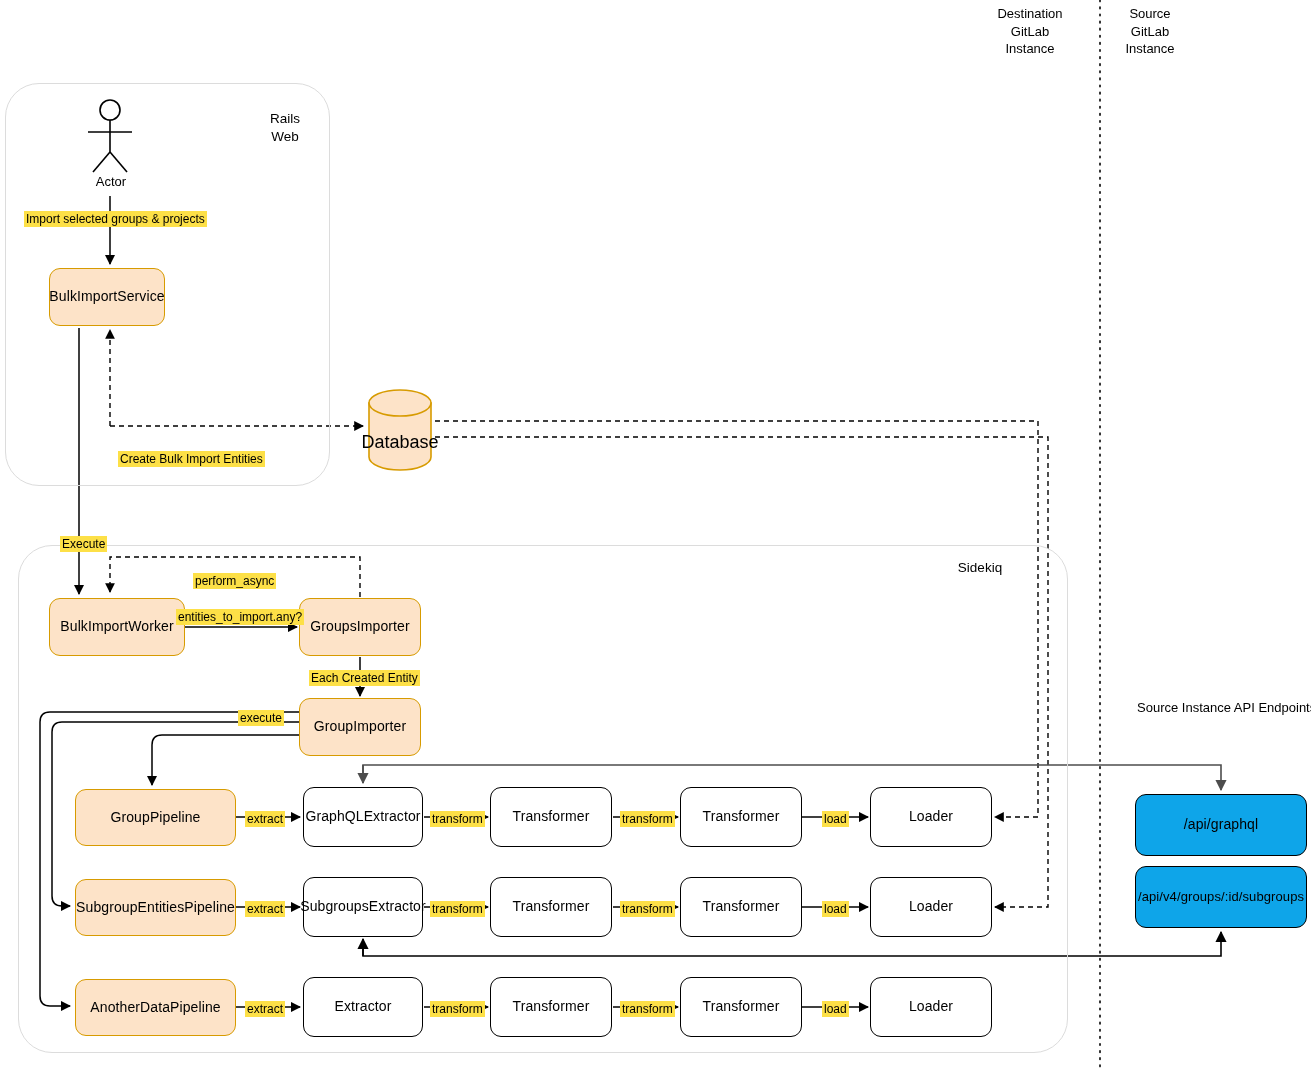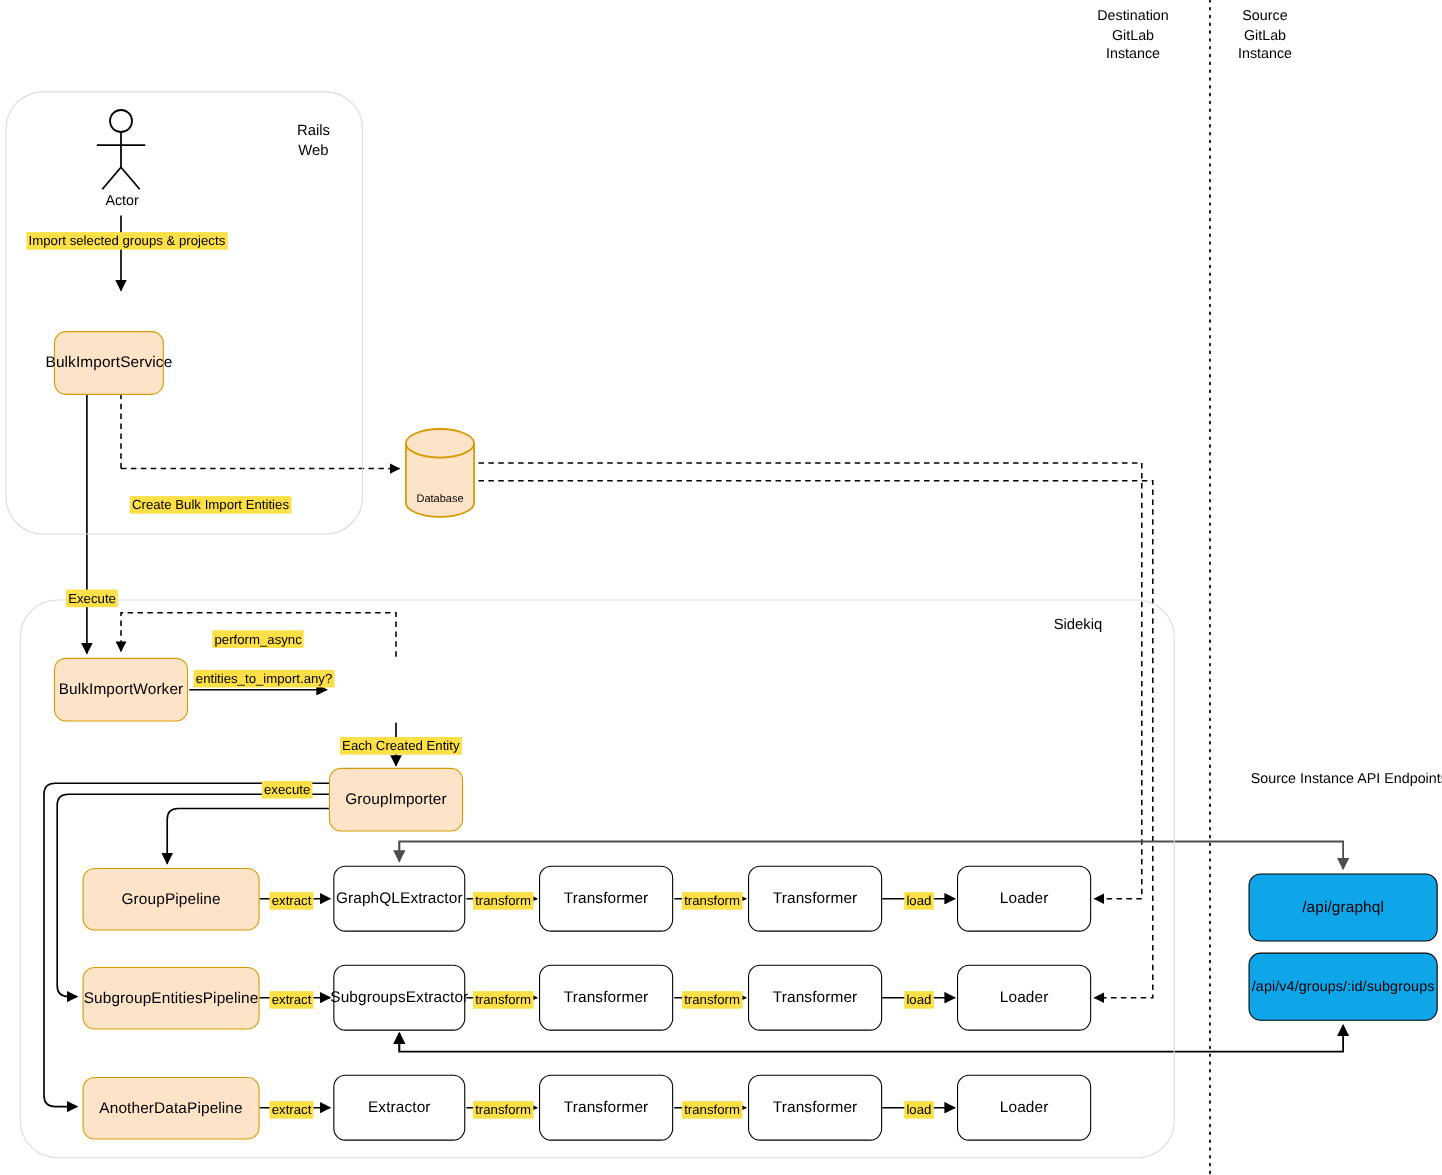--- a/index.html
+++ b/index.html
@@ -91,24 +91,23 @@
     background: #fde047;
     padding: 0 2px;
   }
   .lbl.center {
     text-align: center;
     white-space: pre-line;
   }
   #db-label {
     position: absolute;
     z-index: 4;
-    font-size: 10px;
-    text-align: center;
-    color: #000000;
-    margin-top: 16px;
+    font-size: 18px;
+    text-align: center;
+    color: #000000;
   }
 </style>
 </head>
 <body>
 
 <div id="canvas">
 
   <svg id="edges" viewBox="0 0 1311 1068" width="1311" height="1068" xmlns="http://www.w3.org/2000/svg">
     <defs>
       <marker id="arrow" viewBox="0 0 10 10" refX="9" refY="5" markerWidth="7" markerHeight="7" orient="auto-start-reverse">
@@ -191,24 +190,25 @@
   <div class="lbl center" style="left:1100px; top:5px; width:100px; white-space:pre-line;">Source
 GitLab
 Instance</div>
 
   <div class="lbl" style="left:1137px; top:699px;">Source Instance API Endpoints</div>
 
   <div class="lbl" style="left:85px; top:173px; width:52px; text-align:center;">Actor</div>
 
   <div id="db-label" style="left:360px; top:432px; width:80px;">Database</div>
 
-  <div class="node orange" style="left:49px; top:268px; width:100px; height:58px;margin-top:33px;">BulkImportService</div>
-
-  <div class="node orange" style="left:49px; top:598px; width:122px; height:58px;">BulkImportWorker</div>
-
+  <div class="node orange" style="left:49px; top:268px; width:116px; height:58px;">BulkImportService</div>
+
+  <div class="node orange" style="left:49px; top:598px; width:136px; height:58px;">BulkImportWorker</div>
+
+  <div class="node orange" style="left:299px; top:598px; width:122px; height:58px;">GroupsImporter</div>
 
   <div class="node orange" style="left:299px; top:698px; width:122px; height:58px;">GroupImporter</div>
 
   <div class="node orange" style="left:75px; top:879px; width:161px; height:57px;">SubgroupEntitiesPipeline</div>
 
   <div class="node orange" style="left:75px; top:789px; width:161px; height:57px;">GroupPipeline</div>
 
   <div class="node orange" style="left:75px; top:979px; width:161px; height:57px;">AnotherDataPipeline</div>
 
   <div class="node plain" style="left:303px; top:787px; width:120px; height:60px;">GraphQLExtractor</div>

